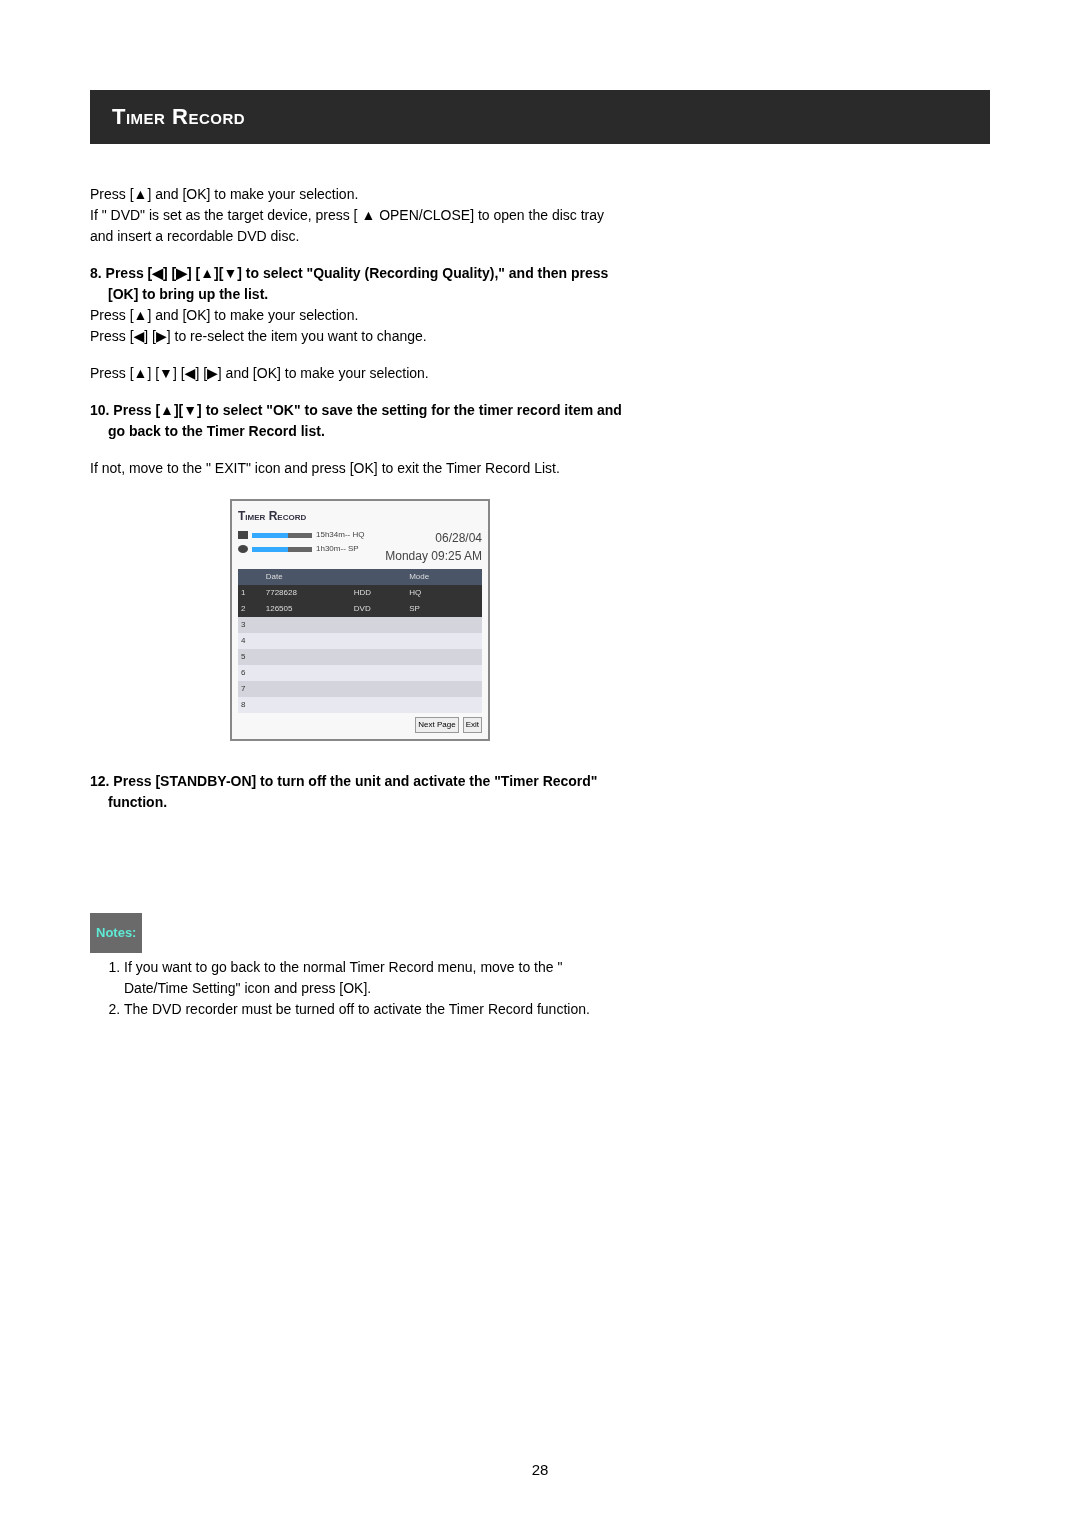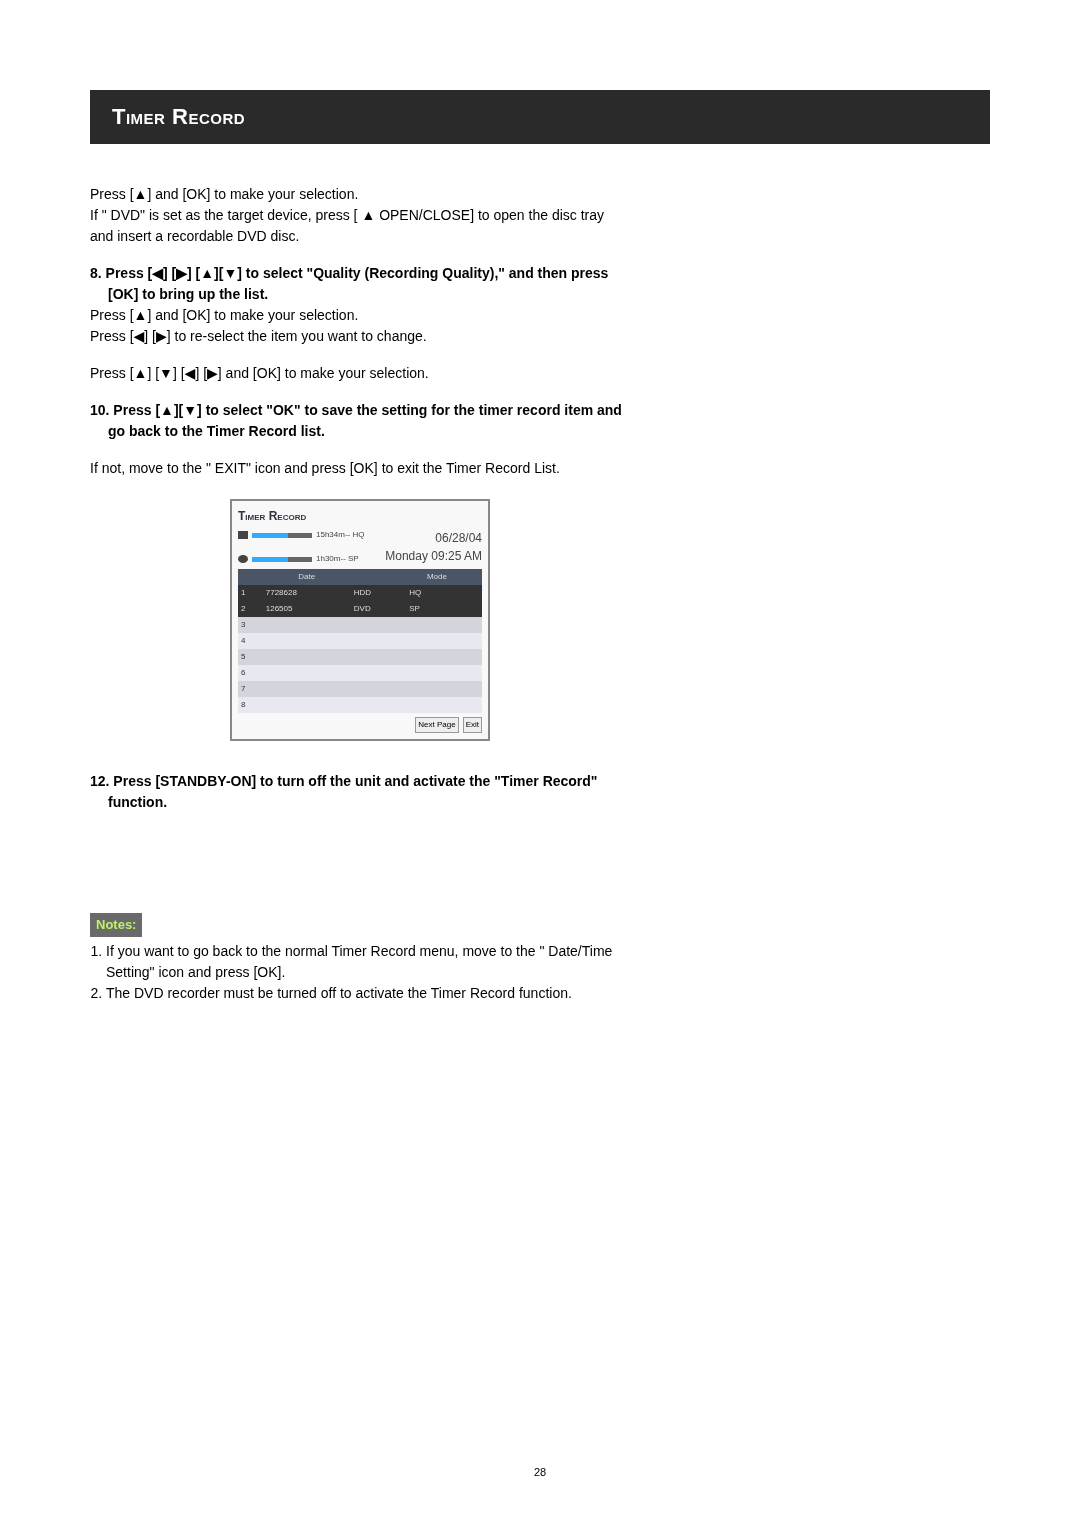--- a/index.html
+++ b/index.html
@@ -63,21 +63,21 @@
     .screenshot-top {
       display: flex;
       justify-content: space-between;
       font-size: 8px;
       color: #444;
       margin-bottom: 4px;
     }
     .screenshot-meters {
       display: flex;
       flex-direction: column;
-      gap: 12px;
+      gap: 2px;
     }
     .meter-row {
       display: flex;
       align-items: center;
       gap: 4px;
     }
     .meter-bar {
       width: 60px;
       height: 5px;
       background: #666;
@@ -99,21 +99,21 @@
     .screenshot-table {
       width: 100%;
       border-collapse: collapse;
       font-size: 8px;
     }
     .screenshot-table th {
       background: #4a5568;
       color: #ddd;
       padding: 2px 3px;
       font-weight: normal;
-      text-align: center;
+      text-align: left;
     }
     .screenshot-table td {
       padding: 2px 3px;
       color: #333;
     }
     .screenshot-table tr:nth-child(even) td {
       background: #e8e8f0;
     }
     .screenshot-table tr:nth-child(odd) td {
       background: #d4d4dc;
@@ -133,38 +133,38 @@
       background: #eee;
       border: 1px solid #999;
       padding: 1px 2px;
     }
     .notes-section {
       margin-top: 100px;
     }
     .notes-label {
       display: inline-block;
       background: #6a6a6a;
-      color: #bef264;
+      color: #5eead4;
       font-weight: bold;
       font-size: 13px;
-      padding: 2px 6px;
+      padding: 10px 6px;
       margin-bottom: 4px;
     }
     .notes-list {
       list-style: decimal;
-      margin-left: 16px;
+      margin-left: 34px;
       font-size: 14px;
       line-height: 1.5;
     }
     .page-number {
       position: absolute;
       bottom: 50px;
       left: 50%;
       transform: translateX(-50%);
-      font-size: 11px;
+      font-size: 15px;
     }
     .hdd-icon {
       display: inline-block;
       width: 10px;
       height: 8px;
       background: #444;
       vertical-align: middle;
     }
   </style>
 </head>

